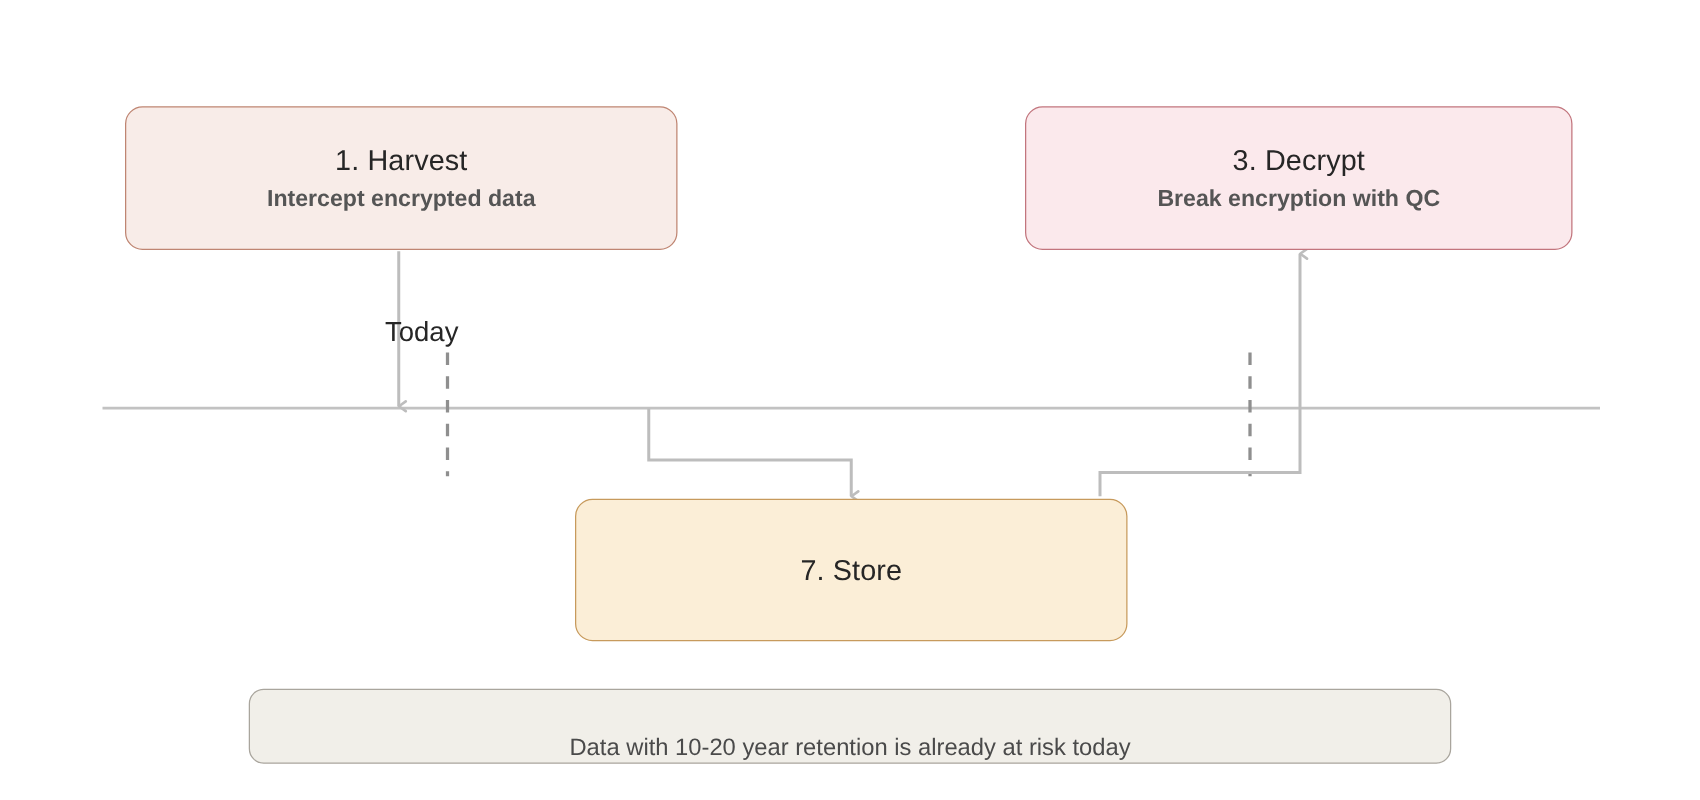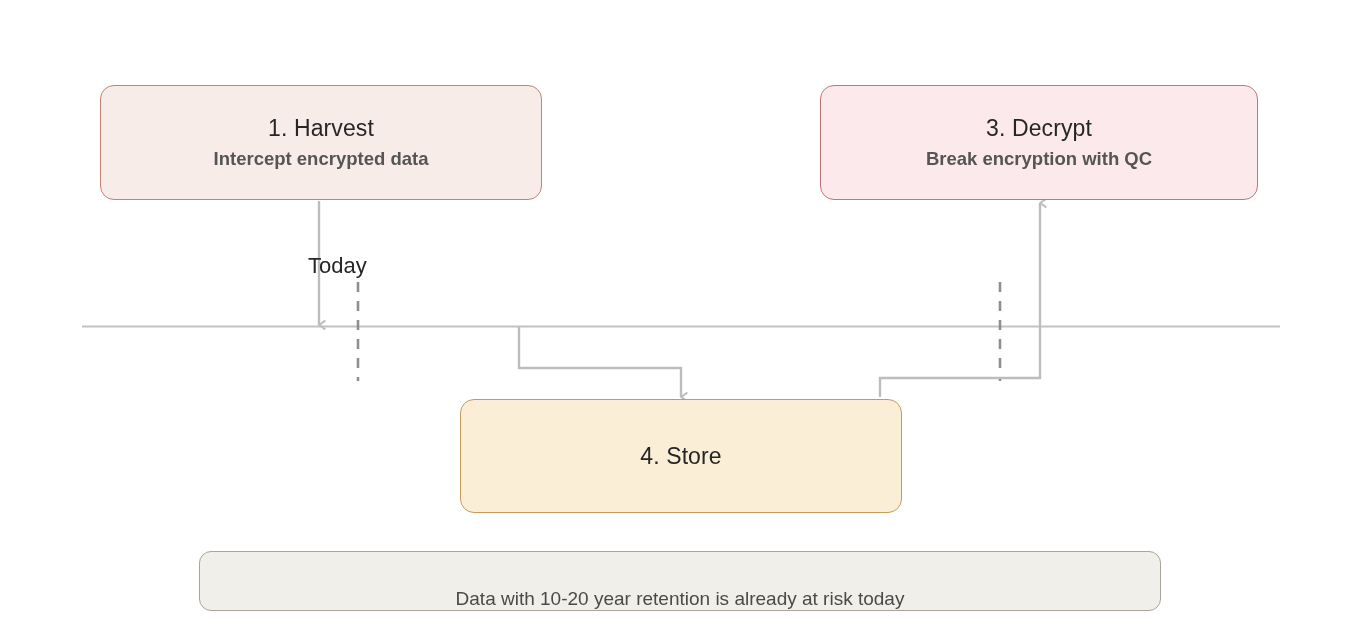--- a/index.html
+++ b/index.html
@@ -138,21 +138,21 @@
     <div class="title">1. Harvest</div>
     <div class="sub">Intercept encrypted data</div>
   </div>
 
   <div class="node" id="node-decrypt">
     <div class="title">3. Decrypt</div>
     <div class="sub">Break encryption with QC</div>
   </div>
 
   <div class="node" id="node-store">
-    <div class="title">4. Store</div>
+    <div class="title">7. Store</div>
   </div>
 
   <div class="node" id="node-note">
     <div class="note-text">Data with 10-20 year retention is already at risk today</div>
   </div>
 
   <div class="tl-label" id="label-today">Today</div>
 
 
 </div>

